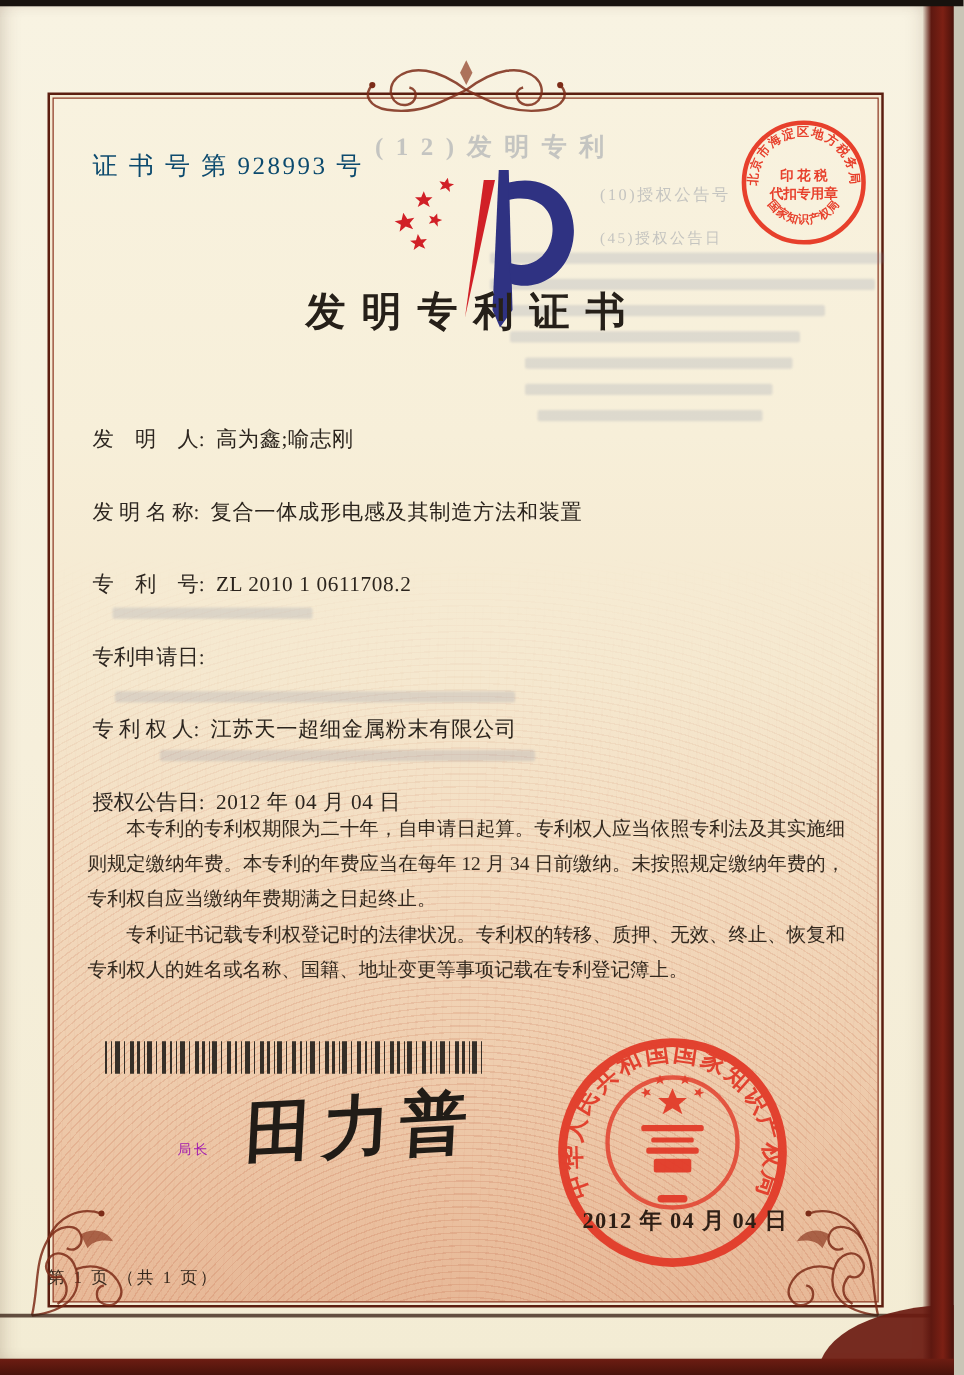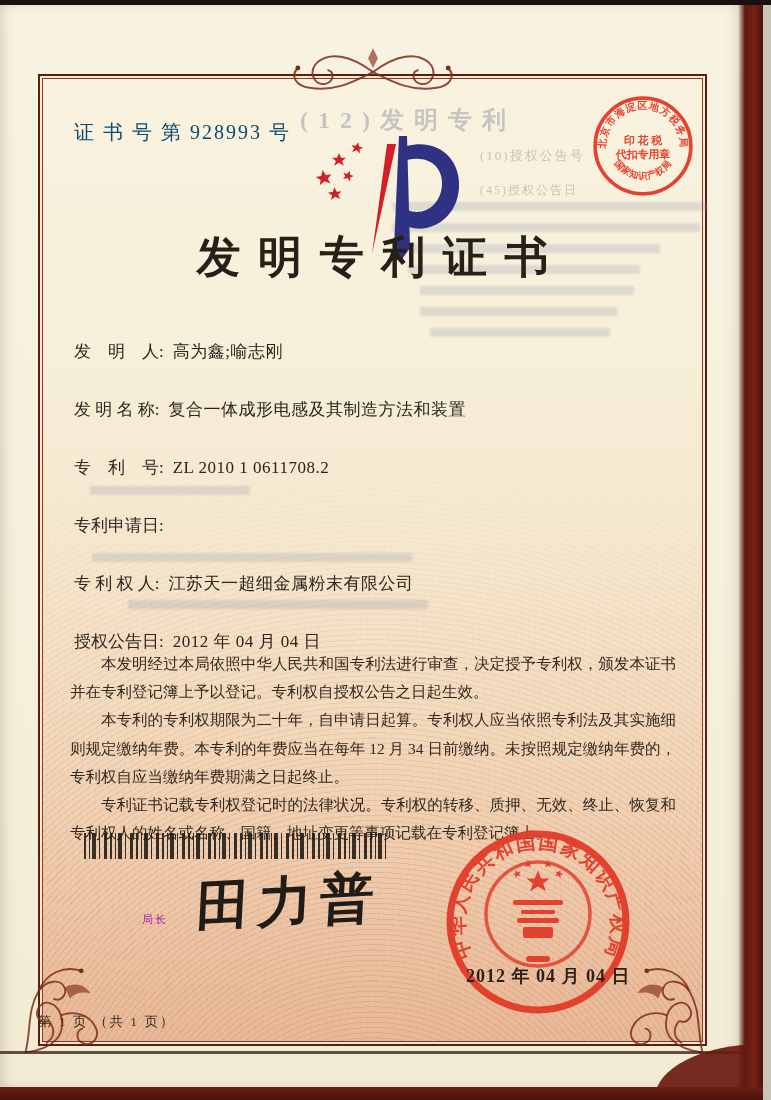--- a/index.html
+++ b/index.html
@@ -34,21 +34,21 @@
     background:
       repeating-radial-gradient(120% 85% at 50% 118%, rgba(186,82,50,.16) 0 1px, rgba(186,82,50,0) 1px 5px),
       repeating-linear-gradient(92deg, rgba(205,125,92,.05) 0 1px, transparent 1px 7px);
     -webkit-mask-image:linear-gradient(180deg, transparent 0 38%, rgba(0,0,0,.55) 58%, #000 82%);
     mask-image:linear-gradient(180deg, transparent 0 38%, rgba(0,0,0,.55) 58%, #000 82%);
   }
   
   .abs { position:absolute; }
   .cert-number { left:74px; top:119px; font-size:20px; letter-spacing:2px; color:#0c4a6e; z-index:4; }
   .logo { left:299px; top:130px; z-index:4; }
-  .title { left:38px; top:228px; width:669px; text-align:center; font-size:44px; font-weight:700;
+  .title { left:38px; top:228px; width:669px; text-align:center; font-size:32px; font-weight:700;
     letter-spacing:.40em; text-indent:.40em; color:#262019; z-index:4; }
   .fields { left:74px; top:340px; width:590px; z-index:4; font-size:17px; }
   .frow { display:flex; line-height:24px; margin-bottom:34px; }
   .flabel { white-space:pre; margin-right:9px; color:#2d2620; }
   .fvalue { color:#2b241d; letter-spacing:.5px; }
   .paras { left:70px; top:650px; width:606px; z-index:4; font-size:15.5px; line-height:1.82;
     text-align:justify; color:#33291f; }
   .paras p { margin:0; text-indent:2em; }
   .barcode { left:84px; top:833px; width:302px; height:26px; z-index:4; opacity:.88;
     background:repeating-linear-gradient(90deg,
@@ -59,21 +59,21 @@
   .signature { left:196px; top:866px; font-size:54px; font-weight:600; color:#211c17; z-index:4;
     letter-spacing:8px; transform:rotate(-3deg) skewX(-6deg); }
   .seal { left:438px; top:822px; z-index:5; opacity:.94; }
   .issue-date { left:466px; top:964px; font-size:18px; font-weight:700; letter-spacing:1px;
     color:#2e1f15; z-index:6; }
   .stamp { left:591px; top:94px; z-index:5; opacity:.92; }
   .footer { left:38px; top:1013px; width:669px; text-align:left; font-size:13.5px;
     letter-spacing:2px; color:#37291e; z-index:4; }
   
   .ghost { position:absolute; color:rgba(104,116,142,.36); filter:blur(.4px); z-index:3; white-space:nowrap; }
-  .g1 { left:300px; top:104px; font-size:24px; letter-spacing:10px; font-weight:700; }
+  .g1 { left:300px; top:104px; font-size:20px; letter-spacing:10px; font-weight:700; }
   .g2 { left:480px; top:147px; font-size:13px; letter-spacing:2px; }
   .g3 { left:480px; top:182px; font-size:12px; letter-spacing:2px; }
   .gbar { position:absolute; height:9px; background:rgba(120,132,158,.20); filter:blur(.8px);
     border-radius:2px; z-index:3; }
   
   .ornament { position:absolute; z-index:4; }
   .flourish path { stroke:#7c2c18; stroke-width:2; fill:none; opacity:.85; }
   .flourish .ffill { fill:#8d3a22; stroke:none; opacity:.7; }
   .flourish .fdot { fill:#7c2c18; stroke:none; }
 </style>
@@ -143,21 +143,20 @@
       <span class="flabel">专 利 权 人:</span>
       <span class="fvalue">江苏天一超细金属粉末有限公司</span>
     </div>
     <div class="frow">
       <span class="flabel">授权公告日:</span>
       <span class="fvalue">2012 年 04 月 04 日</span>
     </div>
   </div>
 
   <div class="abs paras">
-    <p>本发明经过本局依照中华人民共和国专利法进行审查，决定授予专利权，颁发本证书并在专利登记簿上予以登记。专利权自授权公告之日起生效。</p>
     <p>本专利的专利权期限为二十年，自申请日起算。专利权人应当依照专利法及其实施细则规定缴纳年费。本专利的年费应当在每年 12 月 34 日前缴纳。未按照规定缴纳年费的，专利权自应当缴纳年费期满之日起终止。</p>
     <p>专利证书记载专利权登记时的法律状况。专利权的转移、质押、无效、终止、恢复和专利权人的姓名或名称、国籍、地址变更等事项记载在专利登记簿上。</p>
   </div>
 
   <div class="abs barcode"></div>
 
   <div class="abs director">局长</div>
   <div class="abs signature">田力普</div>
 
   <svg class="abs seal" width="200" height="200" viewBox="0 0 200 200" xmlns="http://www.w3.org/2000/svg" xmlns:xlink="http://www.w3.org/1999/xlink">

